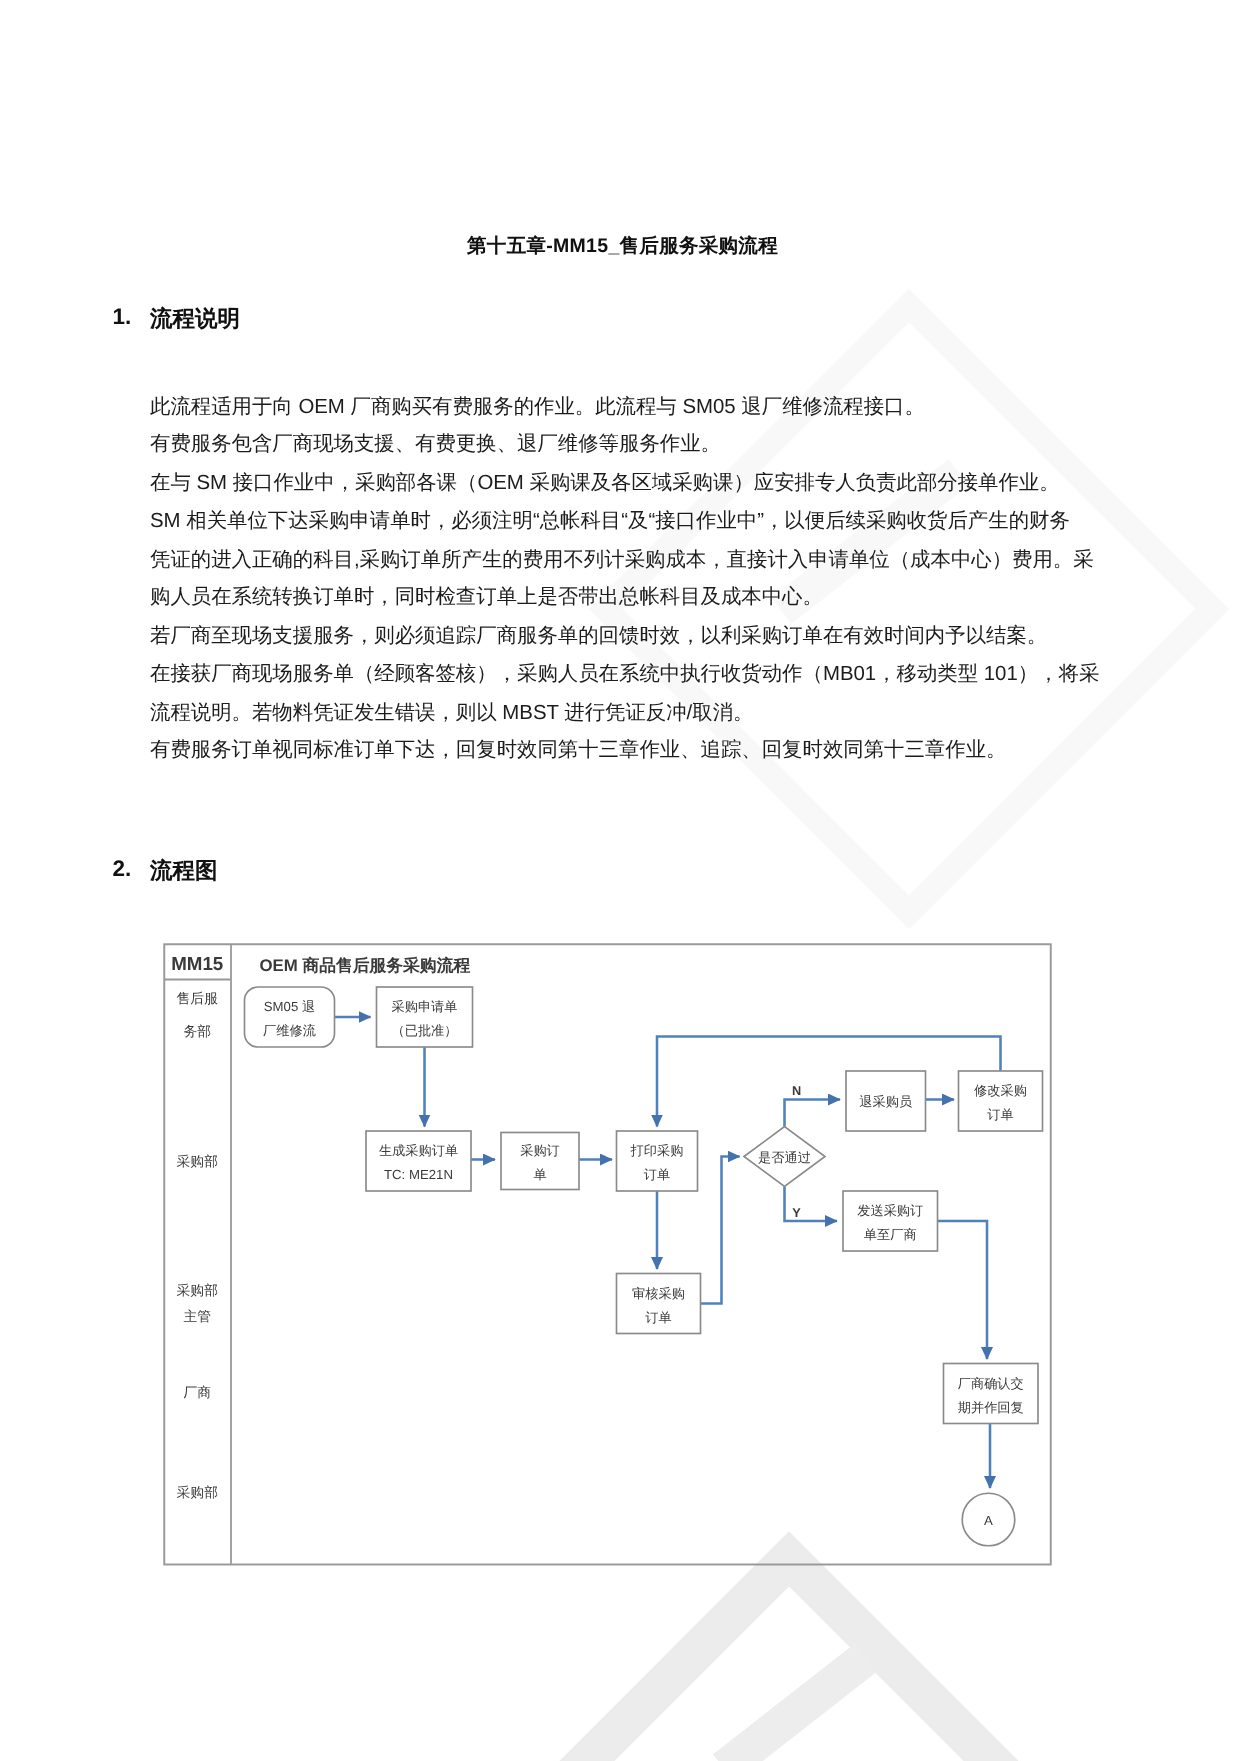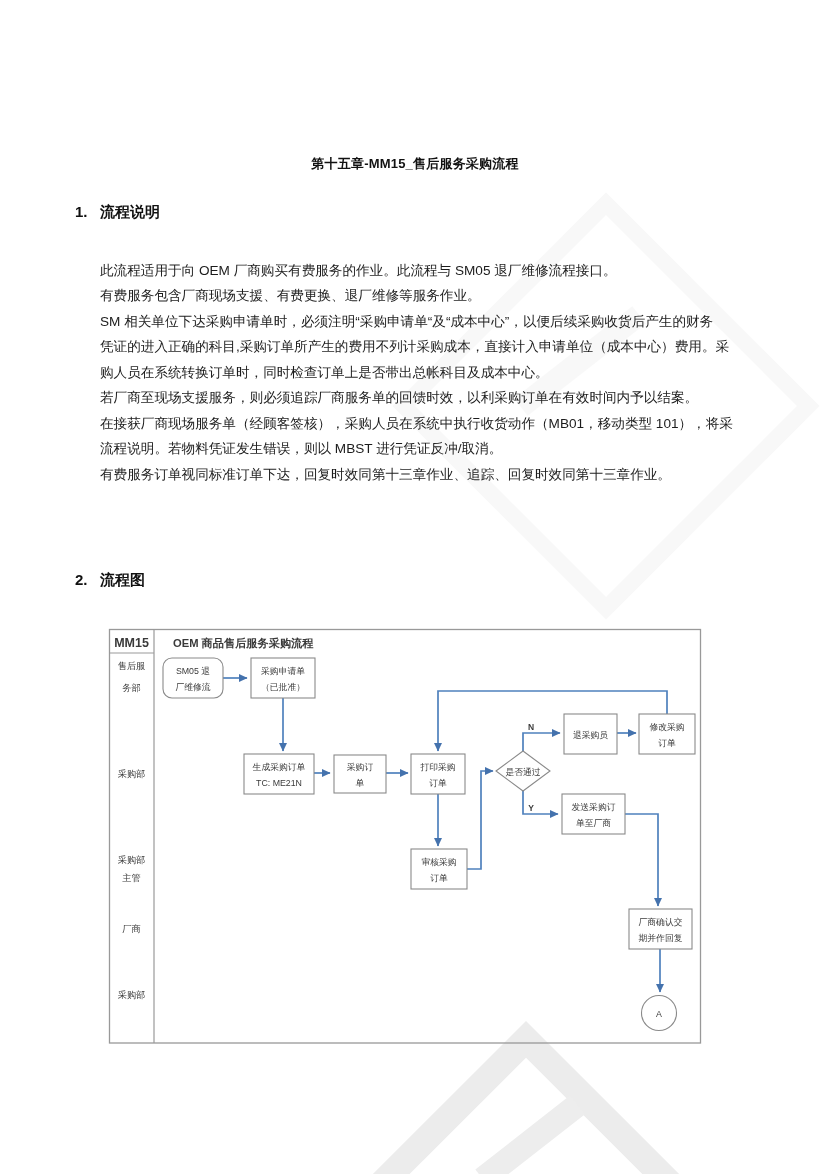--- a/index.html
+++ b/index.html
@@ -48,21 +48,22 @@
     <h1 class="doc-title">第十五章-MM15_售后服务采购流程</h1>
 
     <div class="sec-heading" id="heading-1">
       <span class="num">1.</span>
       <span>流程说明</span>
     </div>
 
     <div class="body-text">
       <div class="bline">此流程适用于向 OEM 厂商购买有费服务的作业。此流程与 SM05 退厂维修流程接口。</div>
       <div class="bline">有费服务包含厂商现场支援、有费更换、退厂维修等服务作业。</div>
-      <div class="bline">SM 相关单位下达采购申请单时，必须注明“采购申请单“及“成本中心”，以便后续采购收货后产生的财务</div>
+      <div class="bline">在与 SM 接口作业中，采购部各课（OEM 采购课及各区域采购课）应安排专人负责此部分接单作业。</div>
+      <div class="bline">SM 相关单位下达采购申请单时，必须注明“总帐科目“及“接口作业中”，以便后续采购收货后产生的财务</div>
       <div class="bline">凭证的进入正确的科目,采购订单所产生的费用不列计采购成本，直接计入申请单位（成本中心）费用。采</div>
       <div class="bline">购人员在系统转换订单时，同时检查订单上是否带出总帐科目及成本中心。</div>
       <div class="bline">若厂商至现场支援服务，则必须追踪厂商服务单的回馈时效，以利采购订单在有效时间内予以结案。</div>
       <div class="bline">在接获厂商现场服务单（经顾客签核），采购人员在系统中执行收货动作（MB01，移动类型 101），将采</div>
       <div class="bline">流程说明。若物料凭证发生错误，则以 MBST 进行凭证反冲/取消。</div>
       <div class="bline">有费服务订单视同标准订单下达，回复时效同第十三章作业、追踪、回复时效同第十三章作业。</div>
     </div>
 
     <div class="sec-heading" id="heading-2">
       <span class="num">2.</span>

